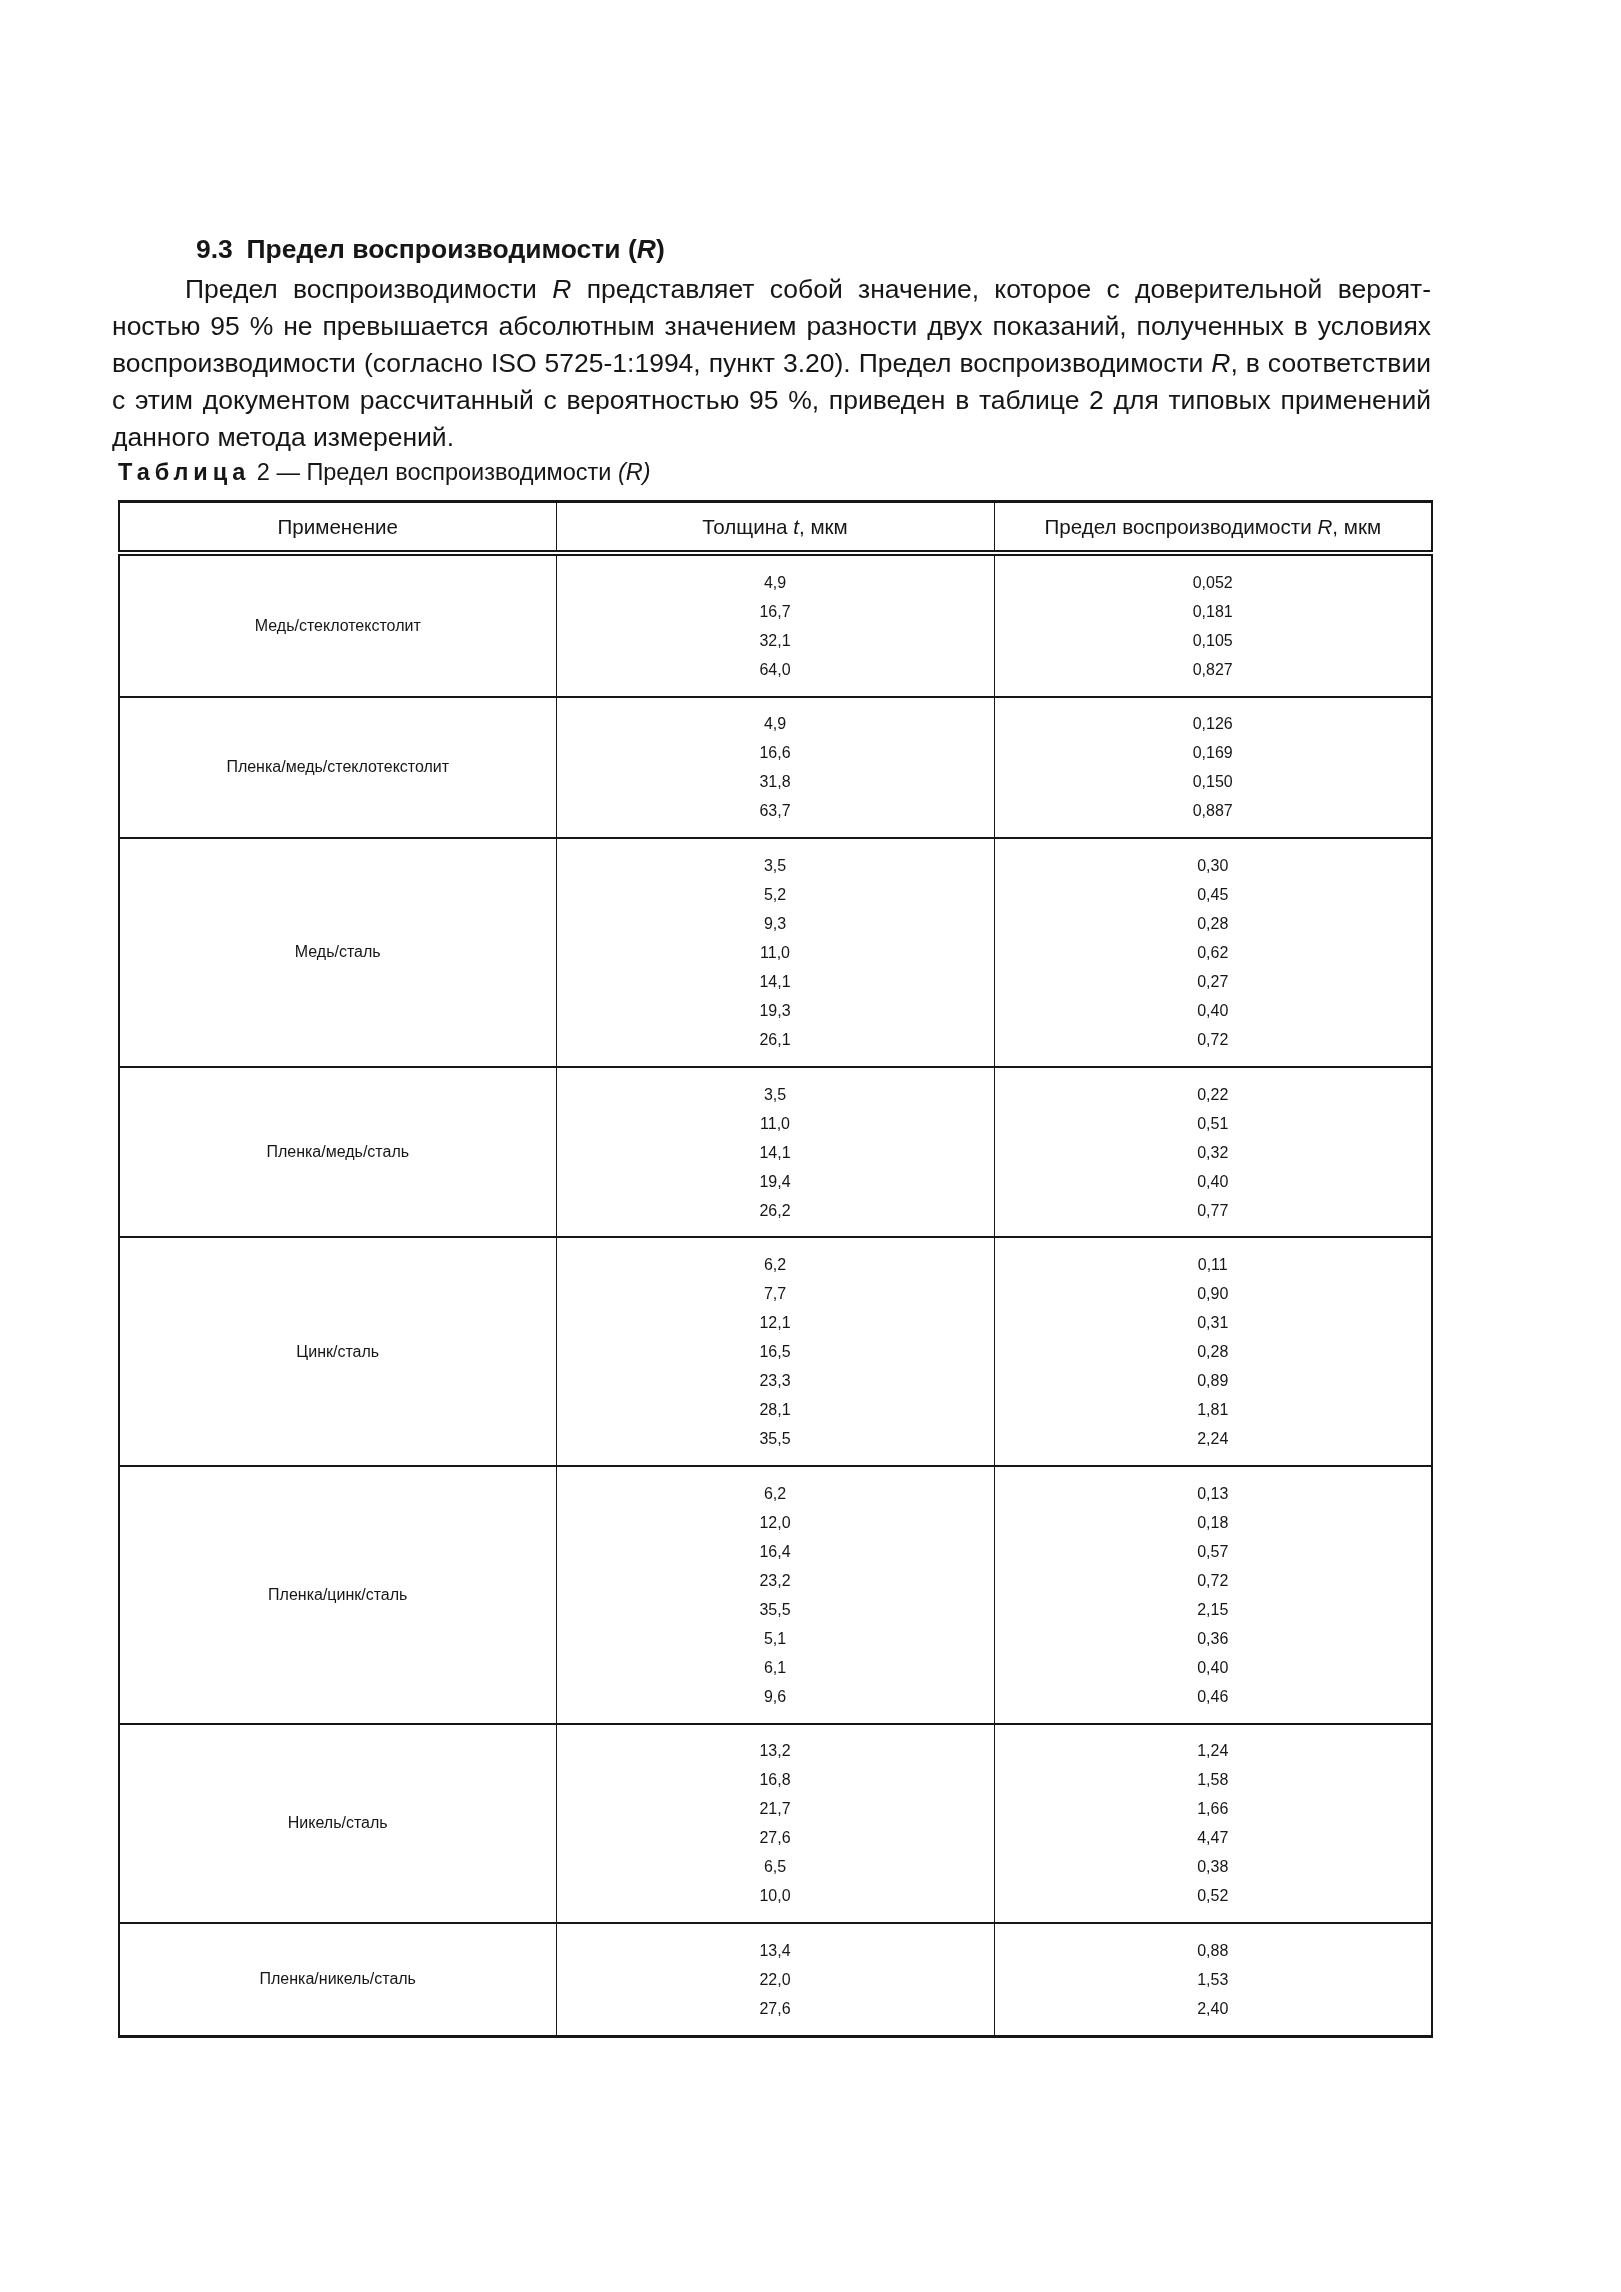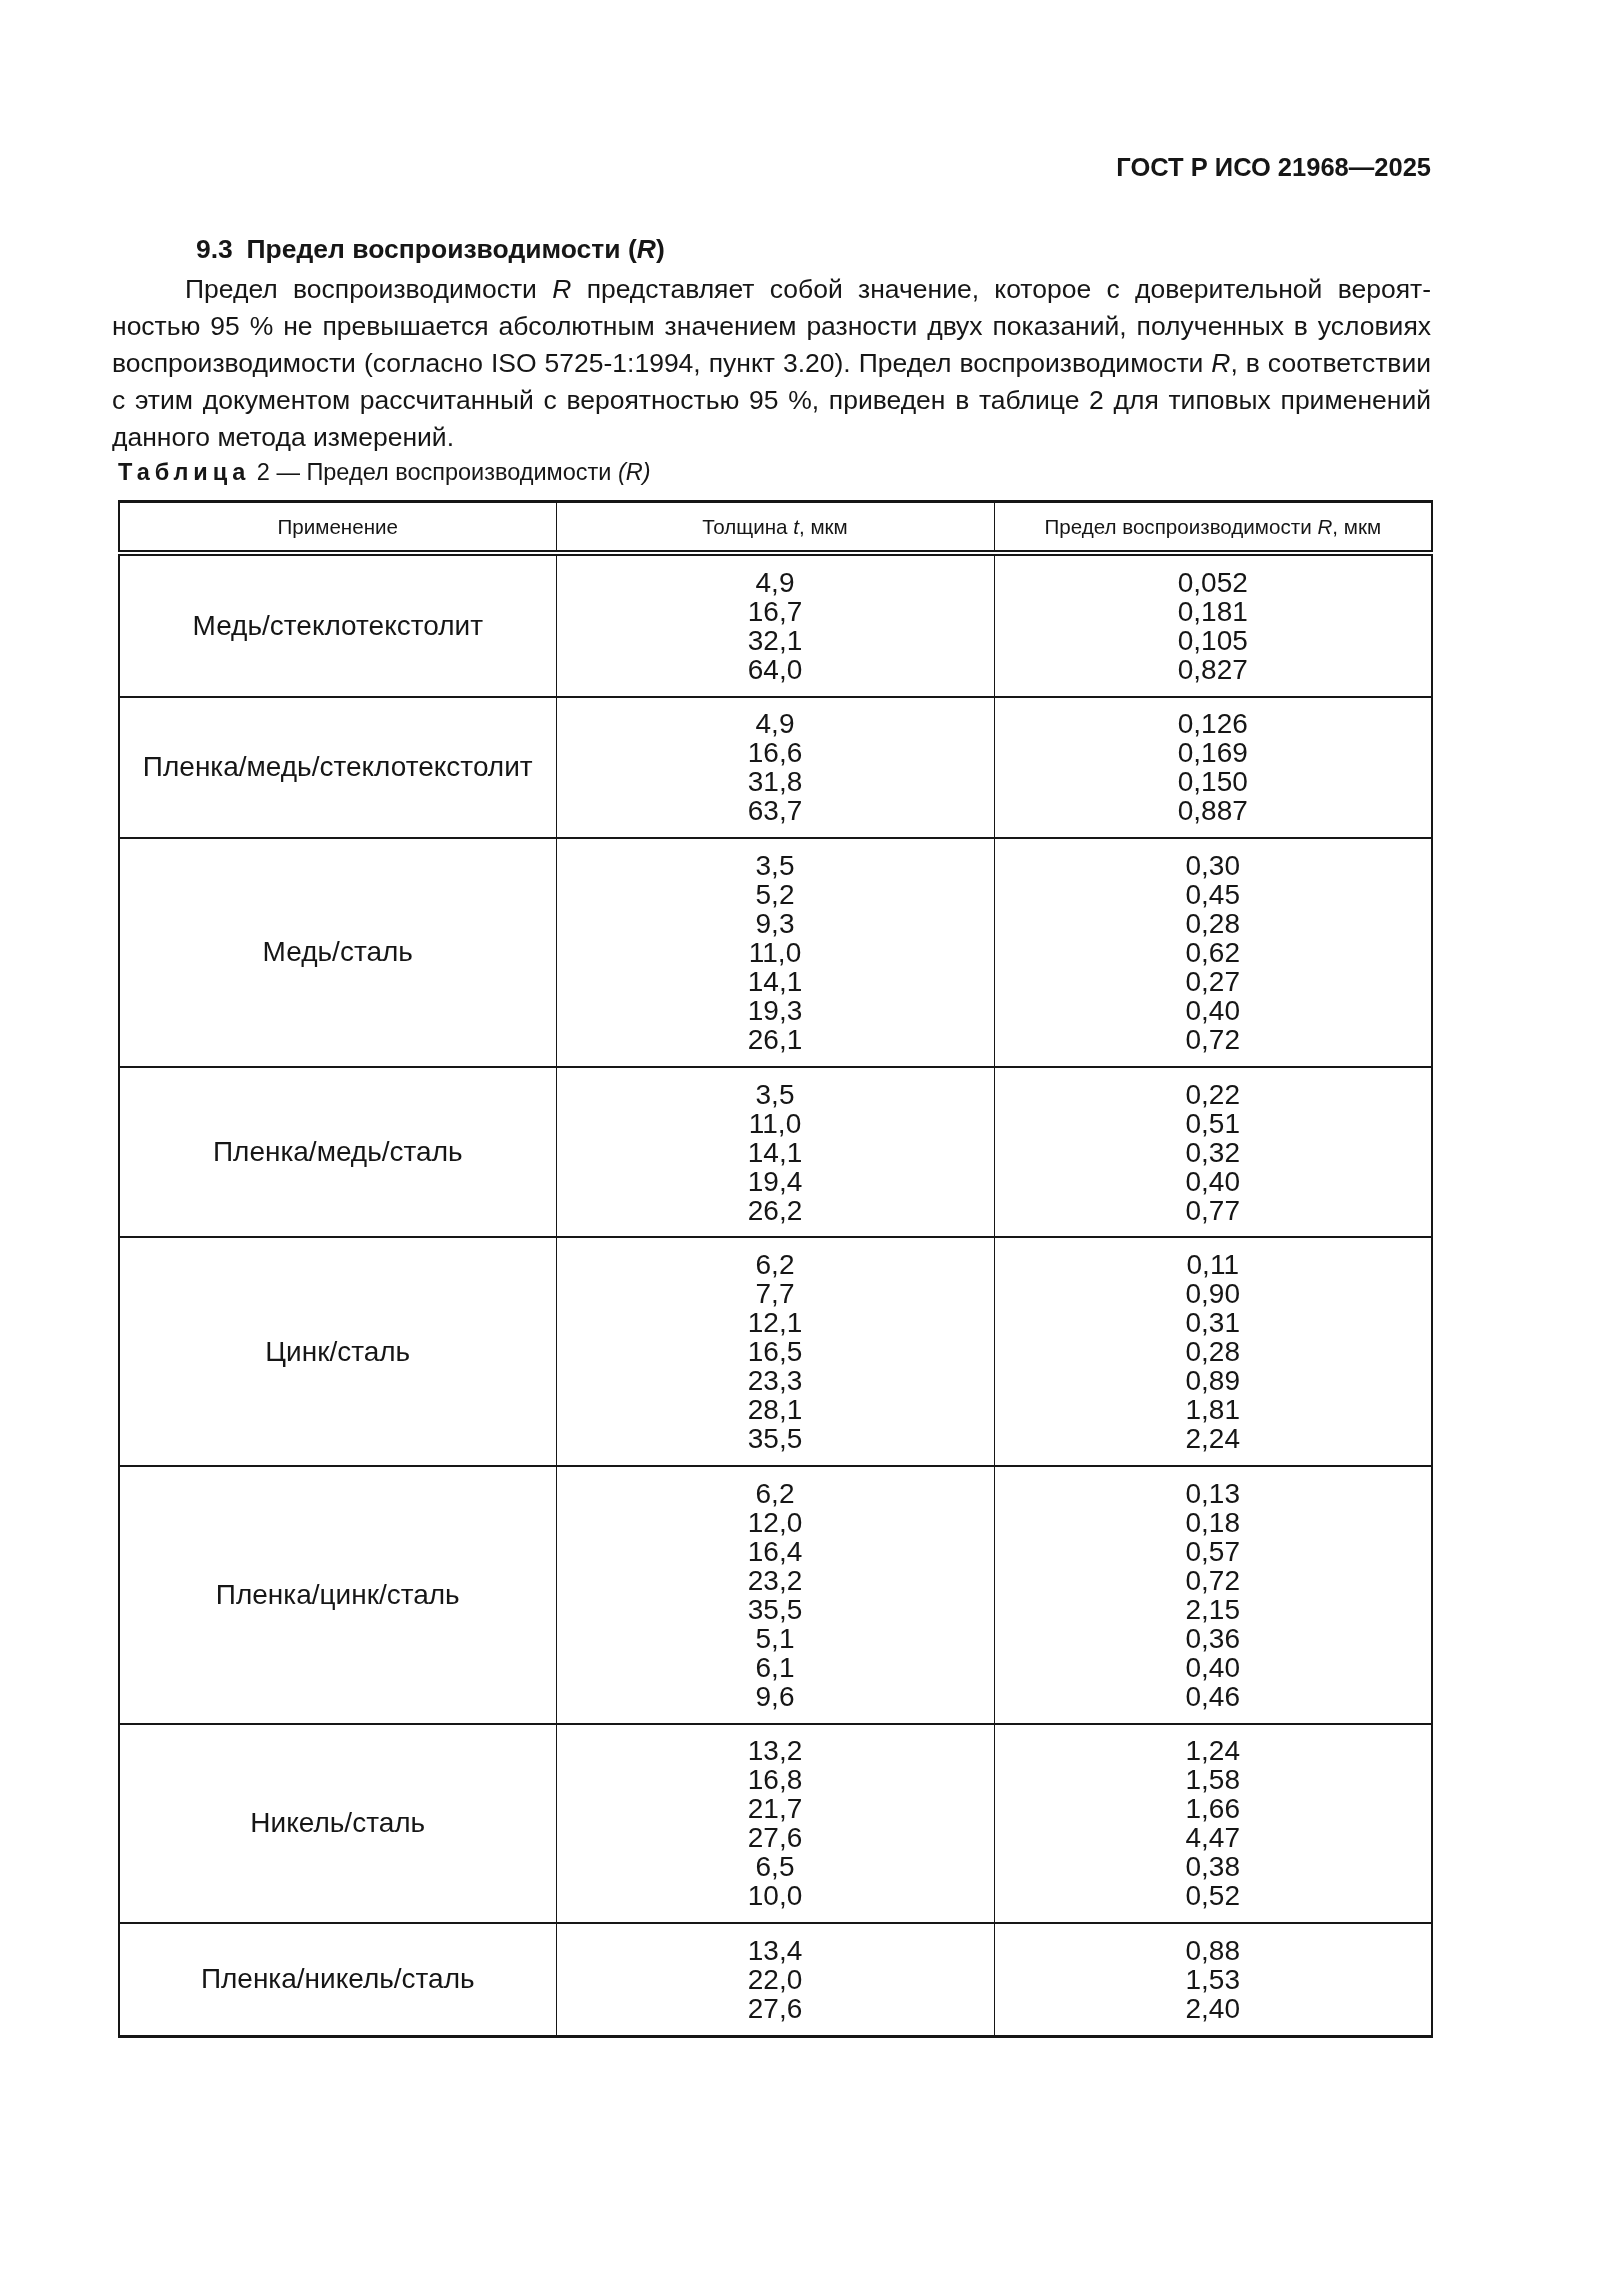--- a/index.html
+++ b/index.html
@@ -77,38 +77,37 @@
     border-bottom: 6.9px double #161616;
     padding: 0;
   }
   .gost-table td {
     border-left: 1.5px solid #161616;
     border-right: 1.5px solid #161616;
     border-top: 2.5px solid #161616;
     text-align: center;
     vertical-align: middle;
     padding: 11.8px 0;
-    font-size: 28px;
+    font-size: 16px;
   }
   .val-line { line-height: 29px; }
   .page-number {
     position: absolute;
     top: 2064px;
     left: 112px;
     right: 190px;
     text-align: right;
     font-size: 25.5px;
   }
 </style>
 </head>
 <body>
 
 <div class="page">
 
-  <div class="doc-header">ГОСТ Р ИСО 21968—2025</div>
 
   <h2 class="section-heading">
     <span class="sec-num">9.3</span><span>Предел воспроизводимости (</span><span class="bold-italic">R</span><span>)</span>
   </h2>
 
   <p class="paragraph">
     <span>Предел воспроизводимости </span><span class="italic">R</span><span> представляет собой значение, которое с доверительной вероят­ностью 95 % не превышается абсолютным значением разности двух показаний, полученных в условиях воспроизводимости (согласно ISO 5725-1:1994, пункт 3.20). Предел воспроизводимости </span><span class="italic">R</span><span>, в соответ­ствии с этим документом рассчитанный с вероятностью 95 %, приведен в таблице 2 для типовых при­менений данного метода измерений.</span>
   </p>
 
   <div class="table-caption">

